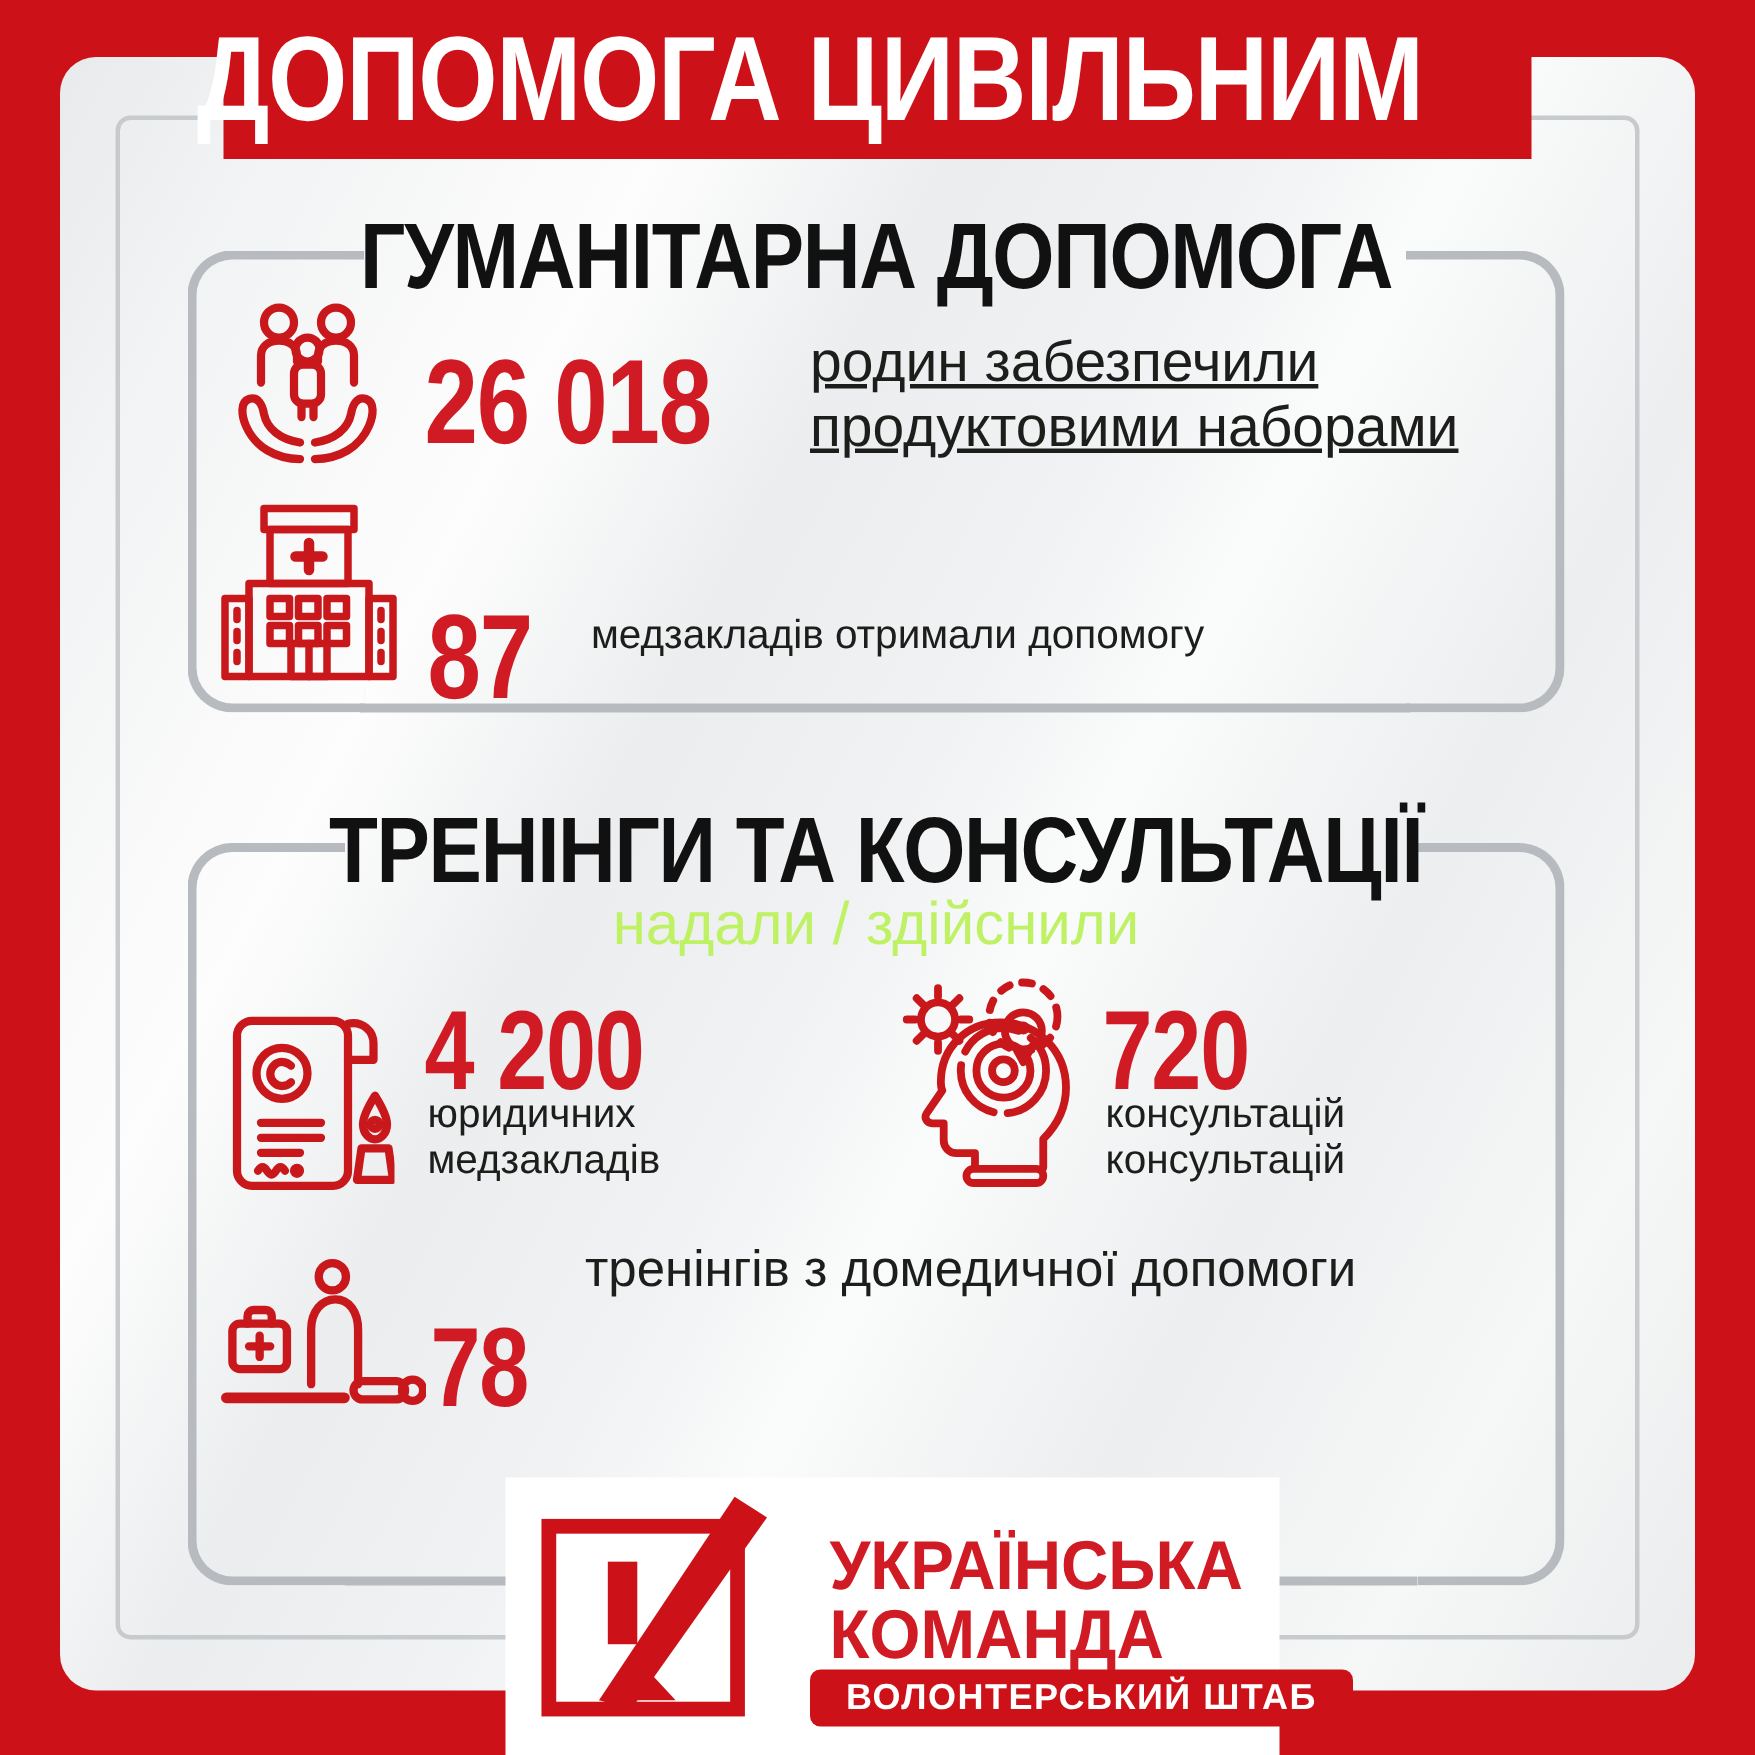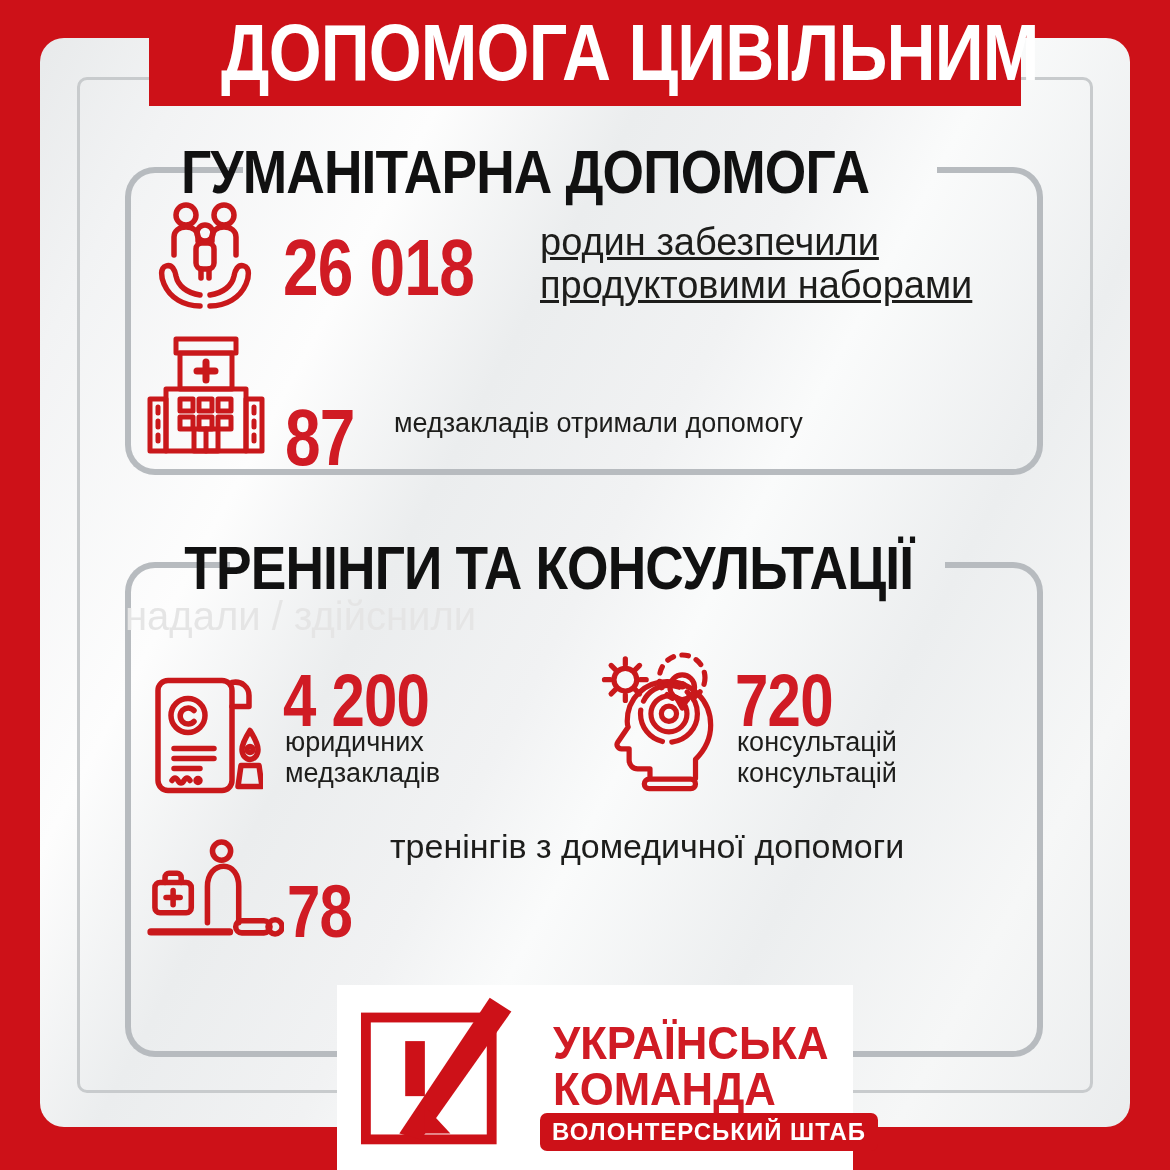--- a/index.html
+++ b/index.html
@@ -15,45 +15,45 @@
     background:linear-gradient(118deg,#e8eaeb 0%,#f2f3f4 10%,#fdfdfd 26%,#ebedee 38%,#f1f2f3 50%,#fafbfb 58%,#eceeef 72%,#f6f7f7 86%,#eaeced 100%);
   }
   
   .thinline{
     left:77px;top:77px;width:1016px;height:1016px;
     border:3px solid #c8cbcd;border-radius:10px;box-sizing:border-box;
   }
   
   .banner{
     left:149px;top:0;width:872px;height:106px;background:#cd1118;
-    display:flex;align-items:center;justify-content:flex-start;
+    display:flex;align-items:center;justify-content:flex-end;
   }
   .banner-text{
     color:#ffffff;font-size:80px;font-weight:800;white-space:nowrap;
     letter-spacing:-1px;transform:scaleX(.85);transform-origin:center;
   }
   
   .fp{box-sizing:border-box;border:6px solid #b7bbbf;}
   .f1l{left:125px;top:167px;width:118px;height:308px;border-right:none;border-radius:30px 0 0 30px;}
   .f1r{left:937px;top:167px;width:106px;height:308px;border-left:none;border-radius:0 30px 30px 0;}
   .f1b{left:240px;top:469px;width:700px;height:6px;background:#b7bbbf;}
   .f2l{left:125px;top:562px;width:105px;height:495px;border-right:none;border-radius:30px 0 0 30px;}
   .f2r{left:945px;top:562px;width:98px;height:495px;border-left:none;border-radius:0 30px 30px 0;}
   .f2b{left:230px;top:1051px;width:715px;height:6px;background:#b7bbbf;}
   
   .sec-title{
-    left:125px;width:918px;color:#111111;
+    left:125px;width:918px;text-align:center;color:#111111;
     font-size:62px;font-weight:800;white-space:nowrap;
   }
   .sec-title>span{display:inline-block;transform:scaleX(.86);transform-origin:center;letter-spacing:-1px;}
   .s1-title{top:136px;}
   .s2-title{top:532px;}
   .subtitle{
-    left:125px;top:594px;width:918px;
-    color:#e5e5e5;font-size:40px;font-weight:400;
+    left:125px;top:594px;width:918px;text-align:center;
+    color:#bef264;font-size:40px;font-weight:400;
   }
   
   .num{
     color:#d01b24;font-weight:800;white-space:nowrap;
     transform:scaleX(.8);transform-origin:left top;letter-spacing:-1px;
   }
   .lbl{color:#1d1d1b;font-size:27px;line-height:1.13;font-weight:400;}
   .v-26018{left:283px;top:222px;font-size:80px;}
   .l-26018{left:540px;top:221px;width:460px;font-size:38px;text-decoration:underline;}
   .v-87{left:285px;top:392px;font-size:80px;}
@@ -76,21 +76,21 @@
   .card{left:337px;top:985px;width:516px;height:185px;background:#ffffff;}
   .klogo{left:360px;top:990px;width:172px;height:158px;color:#cd1118;}
   .org{
     left:553px;color:#d01b24;font-weight:800;font-size:46px;white-space:nowrap;
     transform:scaleX(.95);transform-origin:left top;letter-spacing:0;
   }
   .org1{top:1016px;}
   .org2{top:1062px;}
   .badge{
     left:540px;top:1113px;height:38px;background:#cd1118;border-radius:7px;
-    display:flex;align-items:center;justify-content:center;padding:0 12px;
+    display:flex;align-items:center;justify-content:center;padding:0 24px;
   }
   .badge-text{color:#ffffff;font-size:24px;font-weight:700;letter-spacing:1px;white-space:nowrap;}
 </style>
 </head>
 <body>
 
 <div class="abs panel"></div>
 <div class="abs thinline"></div>
 
 <div class="abs fp f1l"></div>

